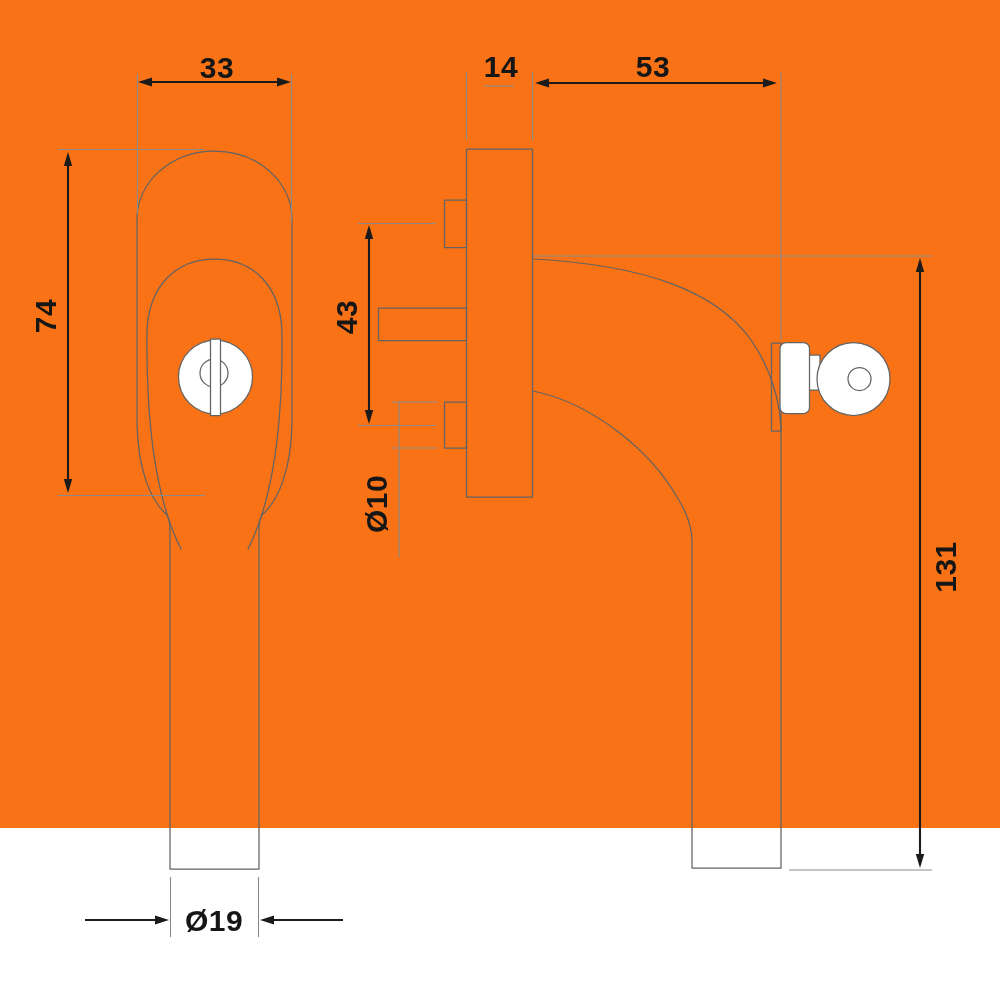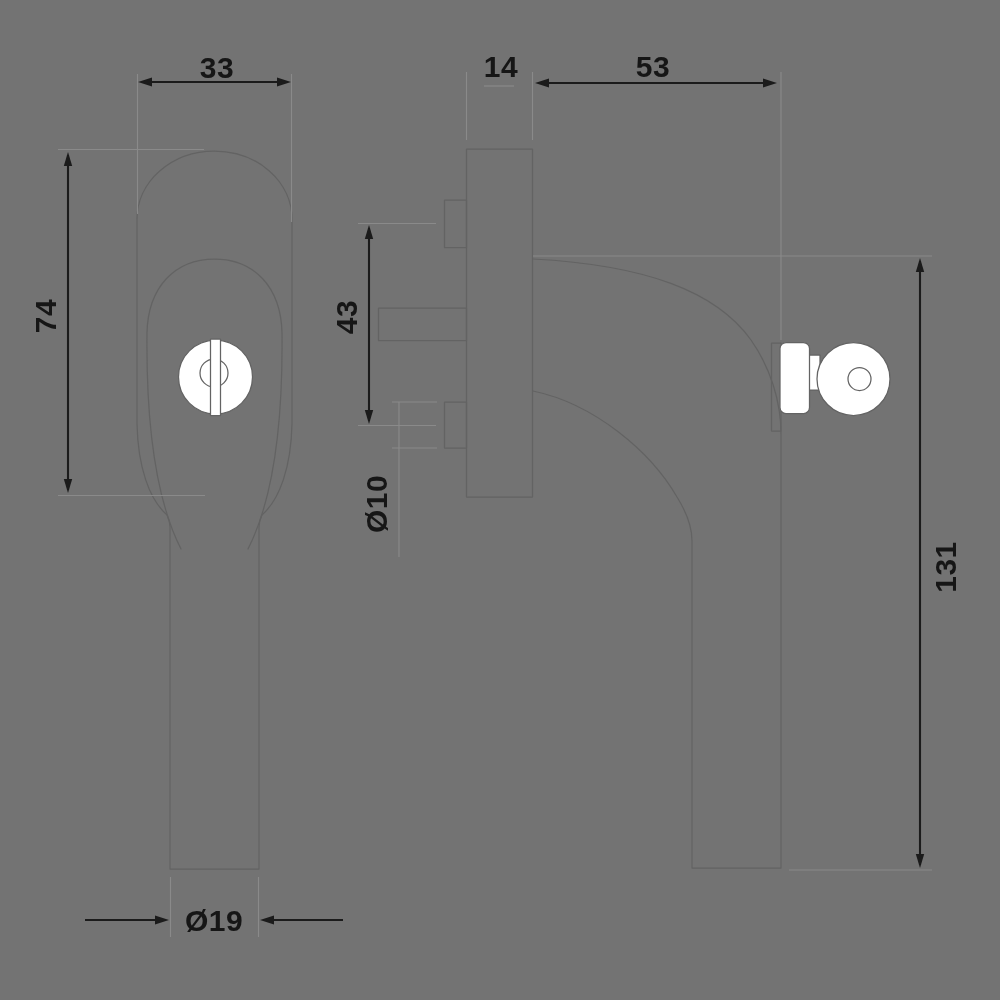--- a/index.html
+++ b/index.html
@@ -7,22 +7,22 @@
     padding: 0;
     background: #ffffff;
     width: 1000px;
     height: 1000px;
     overflow: hidden;
     font-family: "Liberation Sans", sans-serif;
   }
   .canvas {
     position: relative;
     width: 1000px;
-    height: 1000px;
-    background: #737373;
+    height: 828px;
+    background: #f97316;
   }
   svg { display: block; }
   .part {
     fill: none;
     stroke: #636363;
     stroke-width: 1.25;
     stroke-linejoin: round;
     stroke-linecap: round;
   }
   .part-filled {

